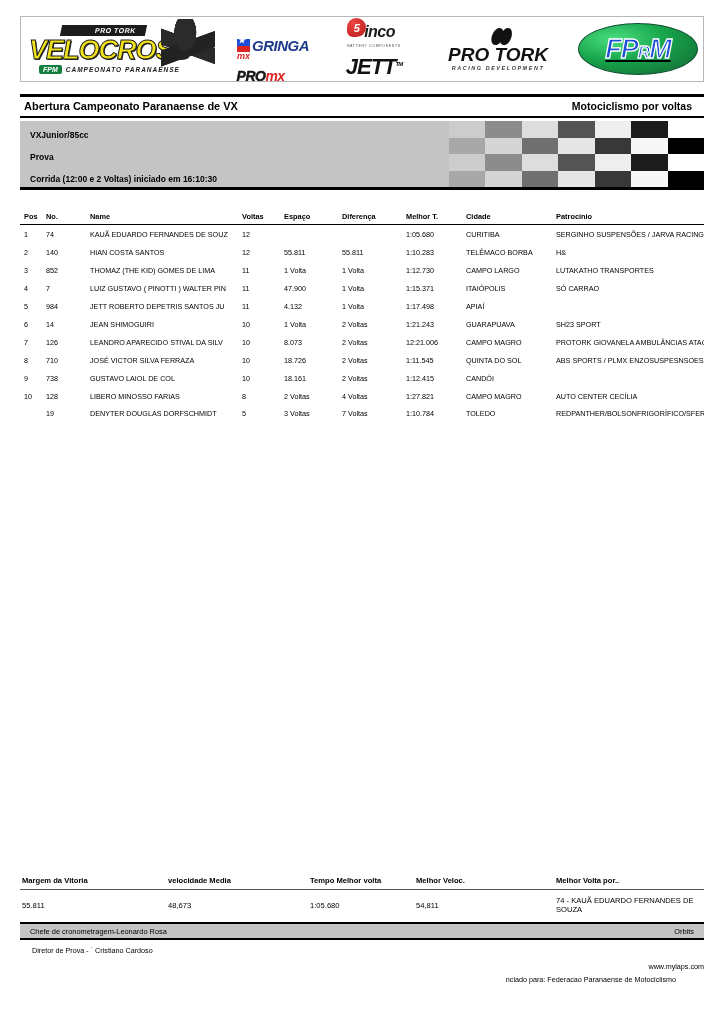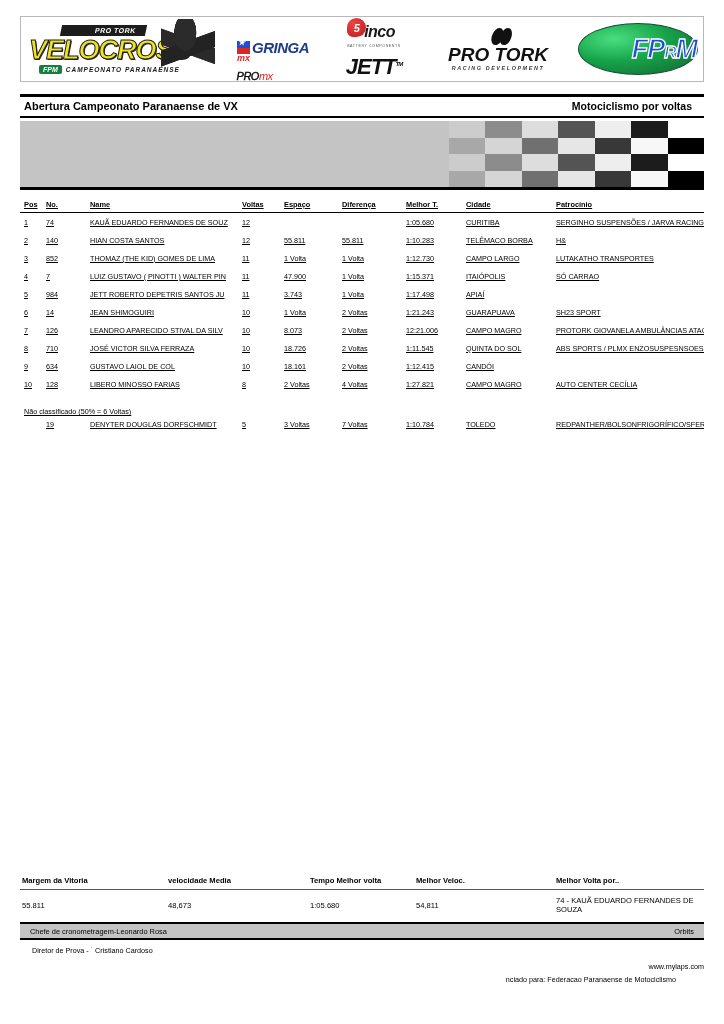--- a/index.html
+++ b/index.html
@@ -64,21 +64,21 @@
     letter-spacing: -0.5px;
   }
   .gringa .flag {
     width: 13px; height: 13px; margin-right: 2px;
     background: linear-gradient(#1d4ed8 0 52%, #dc2626 52% 100%);
     position: relative;
   }
   .gringa .flag::after { content: "★"; position: absolute; top: -3px; left: 1px; font-size: 8px; color: #fff; }
   .gringa .g-txt { color: #1e3a8a; }
   .gringa-mx { font-size: 9px; font-weight: bold; font-style: italic; color: #dc2626; margin-top: -3px; letter-spacing: 0px; align-self: flex-end; padding-right: 6px; }
-  .promx { display: flex; align-items: flex-start; font-size: 11px; font-weight: normal; font-style: italic; letter-spacing: -0.5px; }
+  .promx { display: flex; align-items: flex-start; font-size: 14px; font-weight: bold; font-style: italic; letter-spacing: -0.5px; }
   .promx .p1 { color: #1a1a1a; -webkit-text-stroke: 0.4px #000; }
   .promx .p2 { color: #dc2626; }
   .promx-sub { font-size: 3.6px; letter-spacing: 0.4px; color: #444; margin-top: 1px; }
 
   
   .sinco-col { width: 98px; gap: 6px; }
   .sinco { display: flex; align-items: center; font-size: 16px; font-weight: bold; font-style: italic; color: #1a1a1a; letter-spacing: -0.5px; }
   .sinco .bubble {
     width: 19px; height: 19px; border-radius: 50% 50% 50% 6px;
     background: radial-gradient(circle at 35% 30%, #ef4444, #b91c1c);
@@ -93,22 +93,23 @@
   .protork-col { width: 150px; gap: 0px; }
   .pt-swoosh { font-size: 20px; font-weight: bold; font-style: italic; color: #111; letter-spacing: -4px; line-height: 0.9; }
   .pt-name { font-size: 19px; font-weight: bold; font-style: italic; letter-spacing: 0px; color: #111; line-height: 1; }
   .pt-sub { font-size: 5.4px; font-weight: bold; font-style: italic; letter-spacing: 1.6px; color: #3a3a3a; margin-top: 1px; }
 
   
   .fpm-col { flex: 1; }
   .fpm-badge {
     width: 120px; height: 52px; border-radius: 50%;
     background: radial-gradient(ellipse at 30% 30%, #4ade80 0%, #16a34a 45%, #15803d 75%, #166534 100%);
-    display: flex; align-items: center; justify-content: flex-end;
+    display: flex; align-items: center; justify-content: center;
     border: 1px solid #0f5132;
+    text-decoration: underline;
   }
   .fpm-txt {
     font-size: 27px; font-weight: bold; font-style: italic; color: #1d4ed8;
     -webkit-text-stroke: 1.3px #ffffff; letter-spacing: -1px; line-height: 1;
   }
   .fpm-txt sub { font-size: 17px; vertical-align: baseline; }
 
   
   .rule-thick { border-top: 3px solid #000; margin-top: 12px; }
   .title-row {
@@ -127,21 +128,21 @@
   .info-l3 { top: 53px; }
   .info-right { position: absolute; left: 440px; top: 0; font-size: 8.5px; font-weight: bold; }
   .info-r1 { top: 9px; }
   .info-r2 { top: 31px; }
 
   .checker { position: absolute; right: 0; top: 0; height: 66px; width: 292px; }
   .checker-cell { position: absolute; }
   .info-underline { height: 3px; background: #000; }
 
   
-  .results { margin-top: 10px; position: relative; text-decoration: underline; }
+  .results { margin-top: 22px; position: relative; }
   .rt { width: 100%; border-collapse: collapse; table-layout: fixed; }
   .rt th {
     font-size: 7.4px; font-weight: bold; text-align: left; padding: 0 0 3px 0;
     border-bottom: 1.5px solid #000; white-space: nowrap;
   }
   .rt td {
     font-size: 7.2px; padding: 4.5px 0 4.5px 0; white-space: nowrap;
     overflow: hidden; text-overflow: clip; vertical-align: top;
   }
   .c-pos   { width: 26px; padding-left: 4px !important; }
@@ -244,20 +245,25 @@
     </div>
   </div>
 
   <div class="rule-thick"></div>
   <div class="title-row">
     <span class="title-main">Abertura Campeonato Paranaense de VX</span>
     <span class="title-right">Motociclismo por voltas</span>
   </div>
 
   <div class="info-block">
+    <div class="info-left">
+      <div class="info-line info-l1">VXJunior/85cc</div>
+      <div class="info-line info-l2">Prova</div>
+      <div class="info-line info-l3">Corrida (12:00 e 2 Voltas) iniciado em 16:10:30</div>
+    </div>
     <div class="info-right info-r1">Contenda 1,000 Km</div>
     <div class="info-right info-r2">24/10/2021 16:25</div>
     <div class="checker" id="checker">
         <div class="checker-cell" style="left: 0px; top: 0px; width: 36.5px; height: 16.5px; background: rgb(196, 196, 196);"></div>
         <div class="checker-cell" style="left: 36.5px; top: 0px; width: 36.5px; height: 16.5px; background: rgb(204, 204, 204);"></div>
         <div class="checker-cell" style="left: 73px; top: 0px; width: 36.5px; height: 16.5px; background: rgb(140, 140, 140);"></div>
         <div class="checker-cell" style="left: 109.5px; top: 0px; width: 36.5px; height: 16.5px; background: rgb(221, 221, 221);"></div>
         <div class="checker-cell" style="left: 146px; top: 0px; width: 36.5px; height: 16.5px; background: rgb(84, 84, 84);"></div>
         <div class="checker-cell" style="left: 182.5px; top: 0px; width: 36.5px; height: 16.5px; background: rgb(238, 238, 238);"></div>
         <div class="checker-cell" style="left: 219px; top: 0px; width: 36.5px; height: 16.5px; background: rgb(28, 28, 28);"></div>
@@ -348,21 +354,21 @@
             <td class="c-dif">1 Volta</td>
             <td class="c-melhor">1:15.371</td>
             <td class="c-cidade">ITAIÓPOLIS</td>
             <td class="c-patro">SÓ CARRAO</td>
           </tr>
           <tr>
             <td class="c-pos">5</td>
             <td class="c-no">984</td>
             <td class="c-name">JETT ROBERTO DEPETRIS SANTOS JU</td>
             <td class="c-voltas">11</td>
-            <td class="c-espaco">3.743</td>
+            <td class="c-espaco">4.132</td>
             <td class="c-dif">1 Volta</td>
             <td class="c-melhor">1:17.498</td>
             <td class="c-cidade">APIAÍ</td>
             <td class="c-patro"></td>
           </tr>
           <tr>
             <td class="c-pos">6</td>
             <td class="c-no">14</td>
             <td class="c-name">JEAN SHIMOGUIRI</td>
             <td class="c-voltas">10</td>
@@ -389,21 +395,21 @@
             <td class="c-name">JOSÉ VICTOR SILVA FERRAZA</td>
             <td class="c-voltas">10</td>
             <td class="c-espaco">18.726</td>
             <td class="c-dif">2 Voltas</td>
             <td class="c-melhor">1:11.545</td>
             <td class="c-cidade">QUINTA DO SOL</td>
             <td class="c-patro">ABS SPORTS / PLMX ENZOSUSPESNSOES/PRO MOTOS</td>
           </tr>
           <tr>
             <td class="c-pos">9</td>
-            <td class="c-no">634</td>
+            <td class="c-no">738</td>
             <td class="c-name">GUSTAVO LAIOL DE COL</td>
             <td class="c-voltas">10</td>
             <td class="c-espaco">18.161</td>
             <td class="c-dif">2 Voltas</td>
             <td class="c-melhor">1:12.415</td>
             <td class="c-cidade">CANDÓI</td>
             <td class="c-patro"></td>
           </tr>
           <tr>
             <td class="c-pos">10</td>
@@ -412,21 +418,20 @@
             <td class="c-voltas">8</td>
             <td class="c-espaco">2 Voltas</td>
             <td class="c-dif">4 Voltas</td>
             <td class="c-melhor">1:27.821</td>
             <td class="c-cidade">CAMPO MAGRO</td>
             <td class="c-patro">AUTO CENTER CECÍLIA</td>
           </tr>
         </tbody>
     </table>
 
-    <div class="nc-label">Não classificado (50% = 6 Voltas)</div>
 
     <table class="rt nc-table">
       <tbody id="nc-body">
           <tr>
             <td class="c-pos"></td>
             <td class="c-no">19</td>
             <td class="c-name">DENYTER DOUGLAS DORFSCHMIDT</td>
             <td class="c-voltas">5</td>
             <td class="c-espaco">3 Voltas</td>
             <td class="c-dif">7 Voltas</td>

